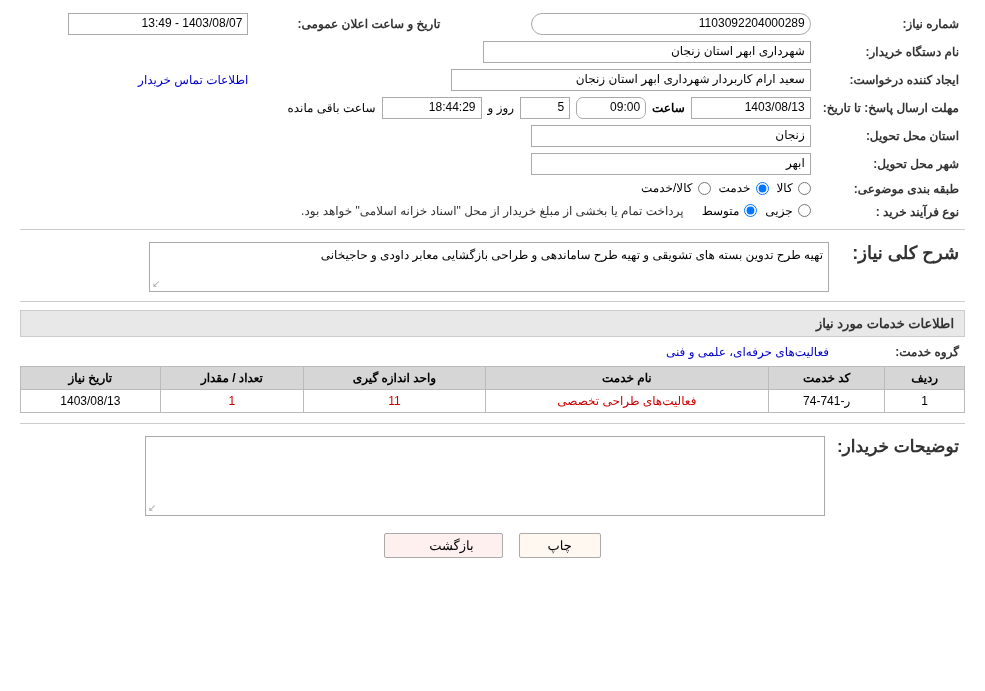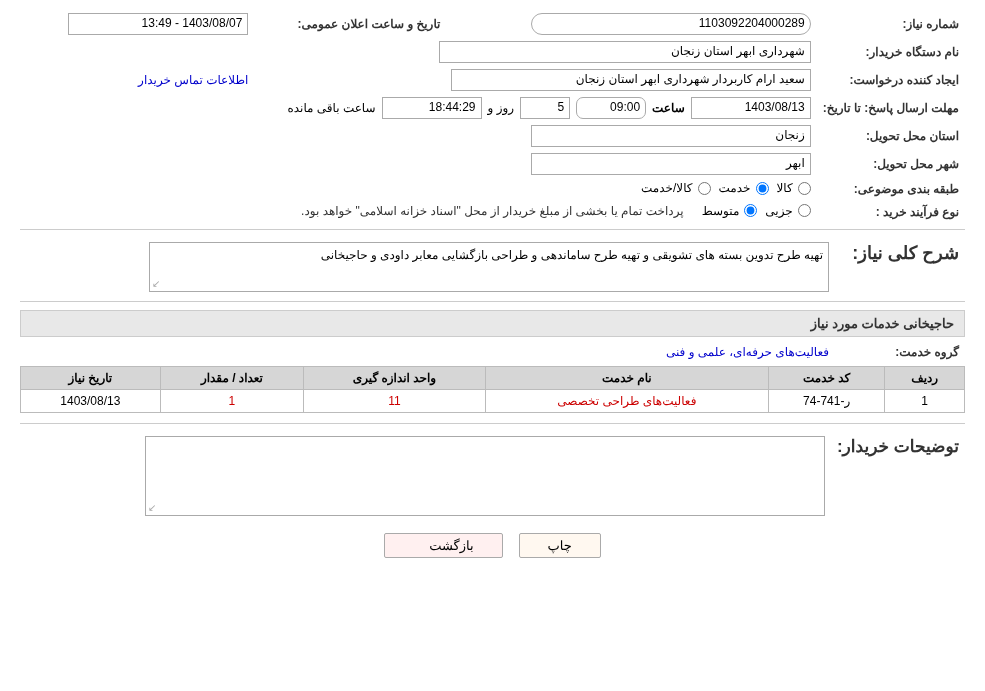--- a/index.html
+++ b/index.html
@@ -134,21 +134,21 @@
           </td>
           <td class="label-cell" style="width:auto; padding-right:20px;">تاریخ و ساعت اعلان عمومی:</td>
           <td class="value-cell">
             <span class="input-box" style="width:180px;">1403/08/07 - 13:49</span>
           </td>
         </tr>
 
         <tr>
           <td class="label-cell">نام دستگاه خریدار:</td>
           <td class="value-cell" colspan="3">
-            <span class="input-box" style="width:372px;">شهرداری ابهر استان زنجان</span>
+            <span class="input-box" style="width:328px;">شهرداری ابهر استان زنجان</span>
           </td>
         </tr>
 
         <tr>
           <td class="label-cell">ایجاد کننده درخواست:</td>
           <td class="value-cell" colspan="2">
             <span class="input-box" style="width:360px;">سعید ارام کاربردار  شهرداری ابهر استان زنجان</span>
           </td>
           <td>
             <a class="link-blue">اطلاعات تماس خریدار</a>
@@ -235,21 +235,21 @@
               <span style="position:absolute; bottom:2px; left:2px; color:#aaa; font-size:10px;">↙</span>
             </div>
           </td>
         </tr>
       </tbody>
     </table>
 
     <hr class="divider">
 
     <div class="section-header">
-      <span>حاجیخانی خدمات مورد نیاز</span>
+      <span>اطلاعات خدمات مورد نیاز</span>
     </div>
 
     <table class="form-table">
       <tbody>
         <tr>
           <td class="label-cell">گروه خدمت:</td>
           <td class="value-cell">
             <a class="link-blue">فعالیت‌های حرفه‌ای، علمی و فنی</a>
           </td>
         </tr>

